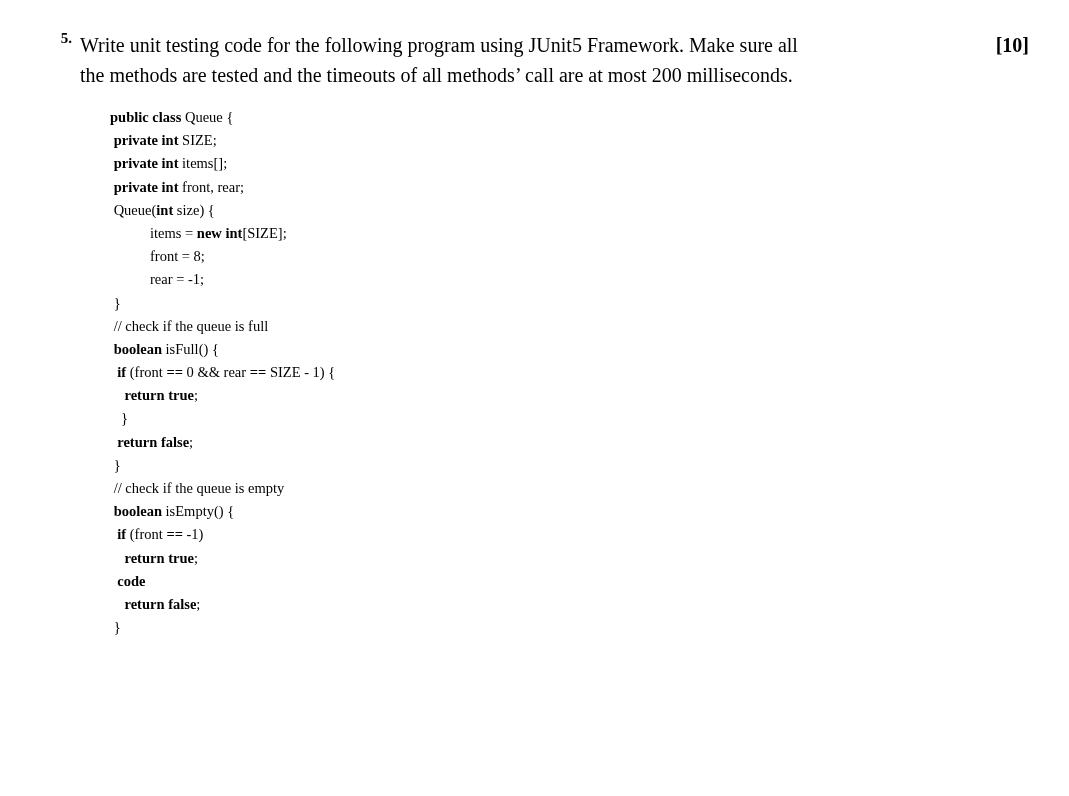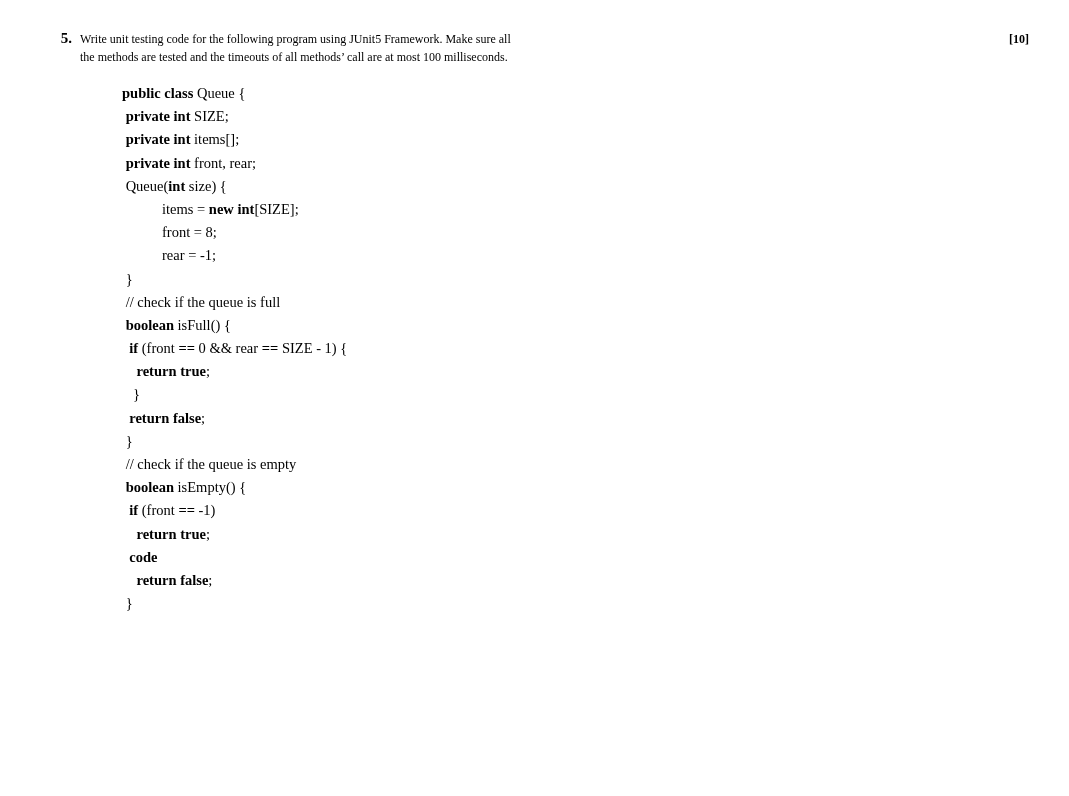--- a/index.html
+++ b/index.html
@@ -35,36 +35,36 @@
     }
 
     .question-body {
       flex: 1;
       display: flex;
       flex-direction: column;
       gap: 0;
     }
 
     .question-text {
-      font-size: 12px;
+      font-size: 20px;
       line-height: 1.5;
       margin-bottom: 16px;
     }
 
     .question-text .marks {
       float: right;
       font-weight: bold;
       margin-left: 20px;
     }
 
     .code-block {
       font-family: 'Times New Roman', Times, serif;
       font-size: 14.5px;
       line-height: 1.6;
-      margin-left: 42px;
+      margin-left: 30px;
     }
 
     .code-line {
       display: block;
       white-space: pre;
     }
 
     .bold {
       font-weight: bold;
     }
@@ -81,21 +81,21 @@
 </head>
 <body>
 
 <div class="question-container">
   <div class="question-number">5.</div>
   <div class="question-body">
     <div class="question-text">
       <span>Write unit testing code for the following program using JUnit5 Framework. Make sure all</span>
       <span class="marks">[10]</span>
       <br>
-      <span>the methods are tested and the timeouts of all methods’ call are at most 100 milliseconds.</span>
+      <span>the methods are tested and the timeouts of all methods’ call are at most 200 milliseconds.</span>
     </div>
 
     <div class="code-block">
 
       <span class="code-line"><span class="bold">public class</span> Queue {</span>
 
       <span class="code-line"> <span class="bold">private int</span> SIZE;</span>
 
       <span class="code-line"> <span class="bold">private int</span> items[];</span>
 

